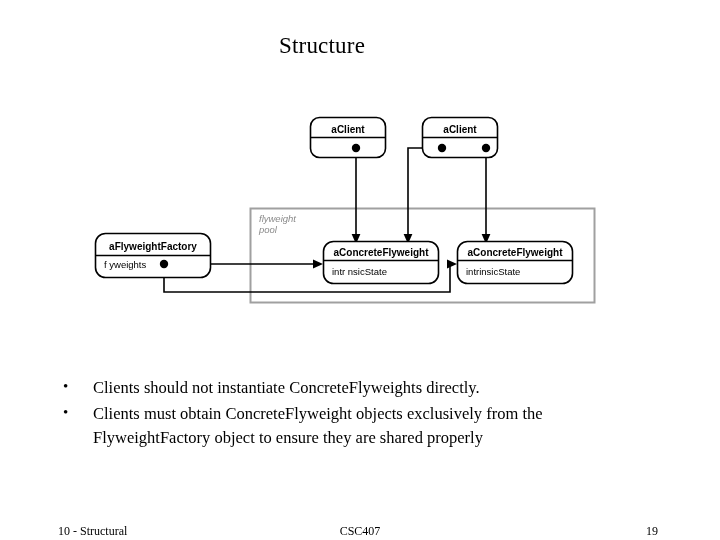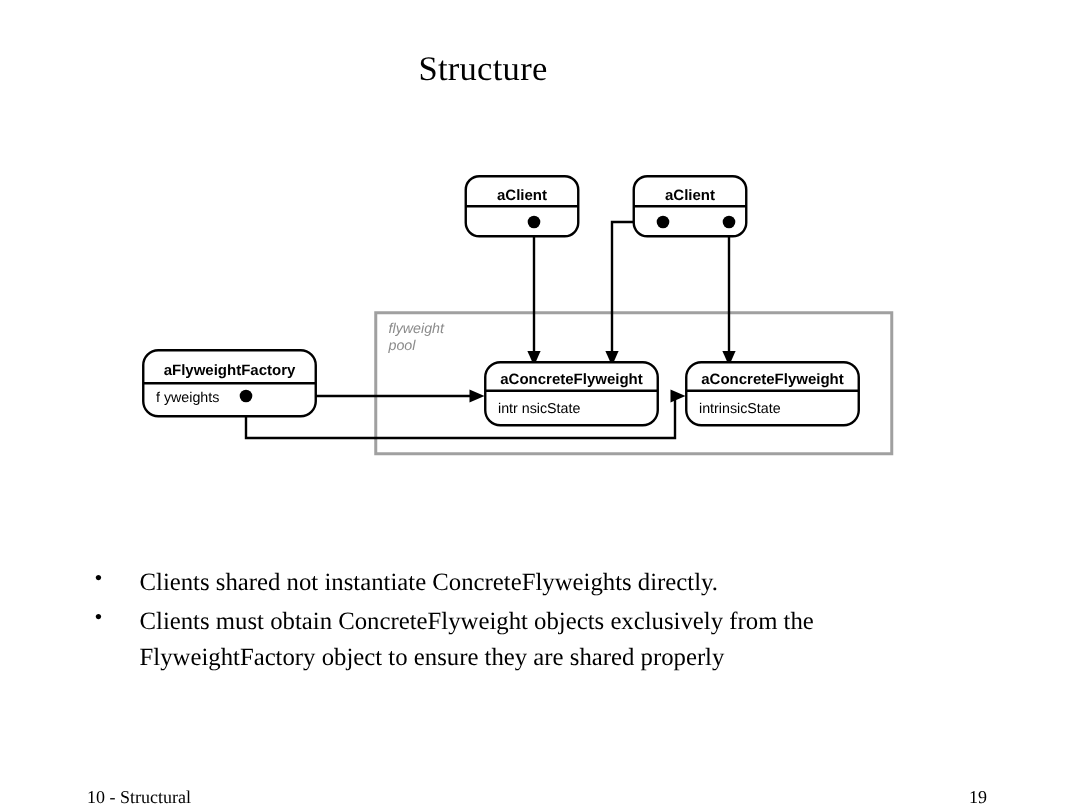--- a/index.html
+++ b/index.html
@@ -192,26 +192,27 @@
 
       <text class="pool-label" x="259" y="127" text-anchor="start">flyweight</text>
       <text class="pool-label" x="259" y="138" text-anchor="start">pool</text>
 
     </svg>
   </div>
 
   <div id="bullets">
     <div class="bullet-row">
       <div class="bullet-mark">•</div>
-      <div class="bullet-text">Clients shared not instantiate ConcreteFlyweights directly.</div>
+      <div class="bullet-text">Clients should not instantiate ConcreteFlyweights directly.</div>
     </div>
     <div class="bullet-row">
       <div class="bullet-mark">•</div>
       <div class="bullet-text">Clients must obtain ConcreteFlyweight objects exclusively from the FlyweightFactory object to ensure they are shared properly</div>
     </div>
   </div>
 
   <div id="footer">
     <div id="footer-left">10 - Structural</div>
+    <div id="footer-center">CSC407</div>
     <div id="footer-right">19</div>
   </div>
 
 </div>
 
 </body></html>

